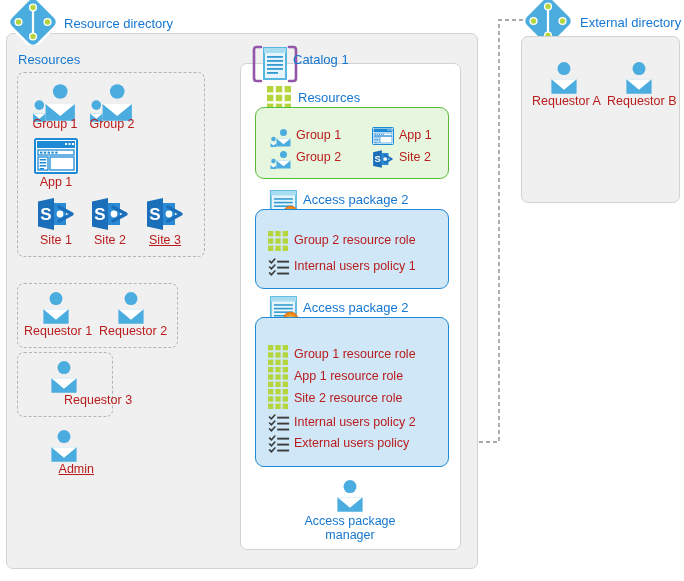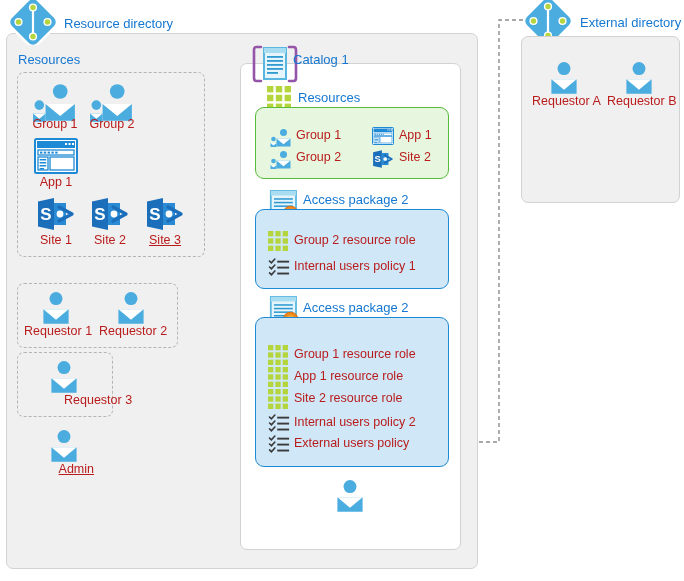--- a/index.html
+++ b/index.html
@@ -291,20 +291,24 @@
     </svg>
   <div class="abs lbl" style="left:294px;top:416px;">Internal users policy 2</div>
   <svg class="icn" style="left:268px;top:435px;width:22px;height:18px;">
       <use href="#sym-policy"></use>
     </svg>
   <div class="abs lbl" style="left:294px;top:437px;">External users policy</div>
 
   <svg class="icn" style="left:332px;top:478px;width:36px;height:36px;">
       <use href="#sym-user"></use>
     </svg>
+  <div class="abs twoline" style="left:280px;top:514px;width:140px;">
+    <span>Access package</span><br>
+    <span>manager</span>
+  </div>
 
   <svg class="icn" style="left:525px;top:-2px;width:46px;height:46px;">
       <use href="#sym-aad"></use>
     </svg>
   <div class="abs lbl-hdr" style="left:580px;top:15px;">External directory</div>
 
   <div class="abs panel-outer" style="left:521px;top:36px;width:157px;height:165px;"></div>
   <svg class="icn" style="left:546px;top:60px;width:36px;height:36px;">
       <use href="#sym-user"></use>
     </svg>

